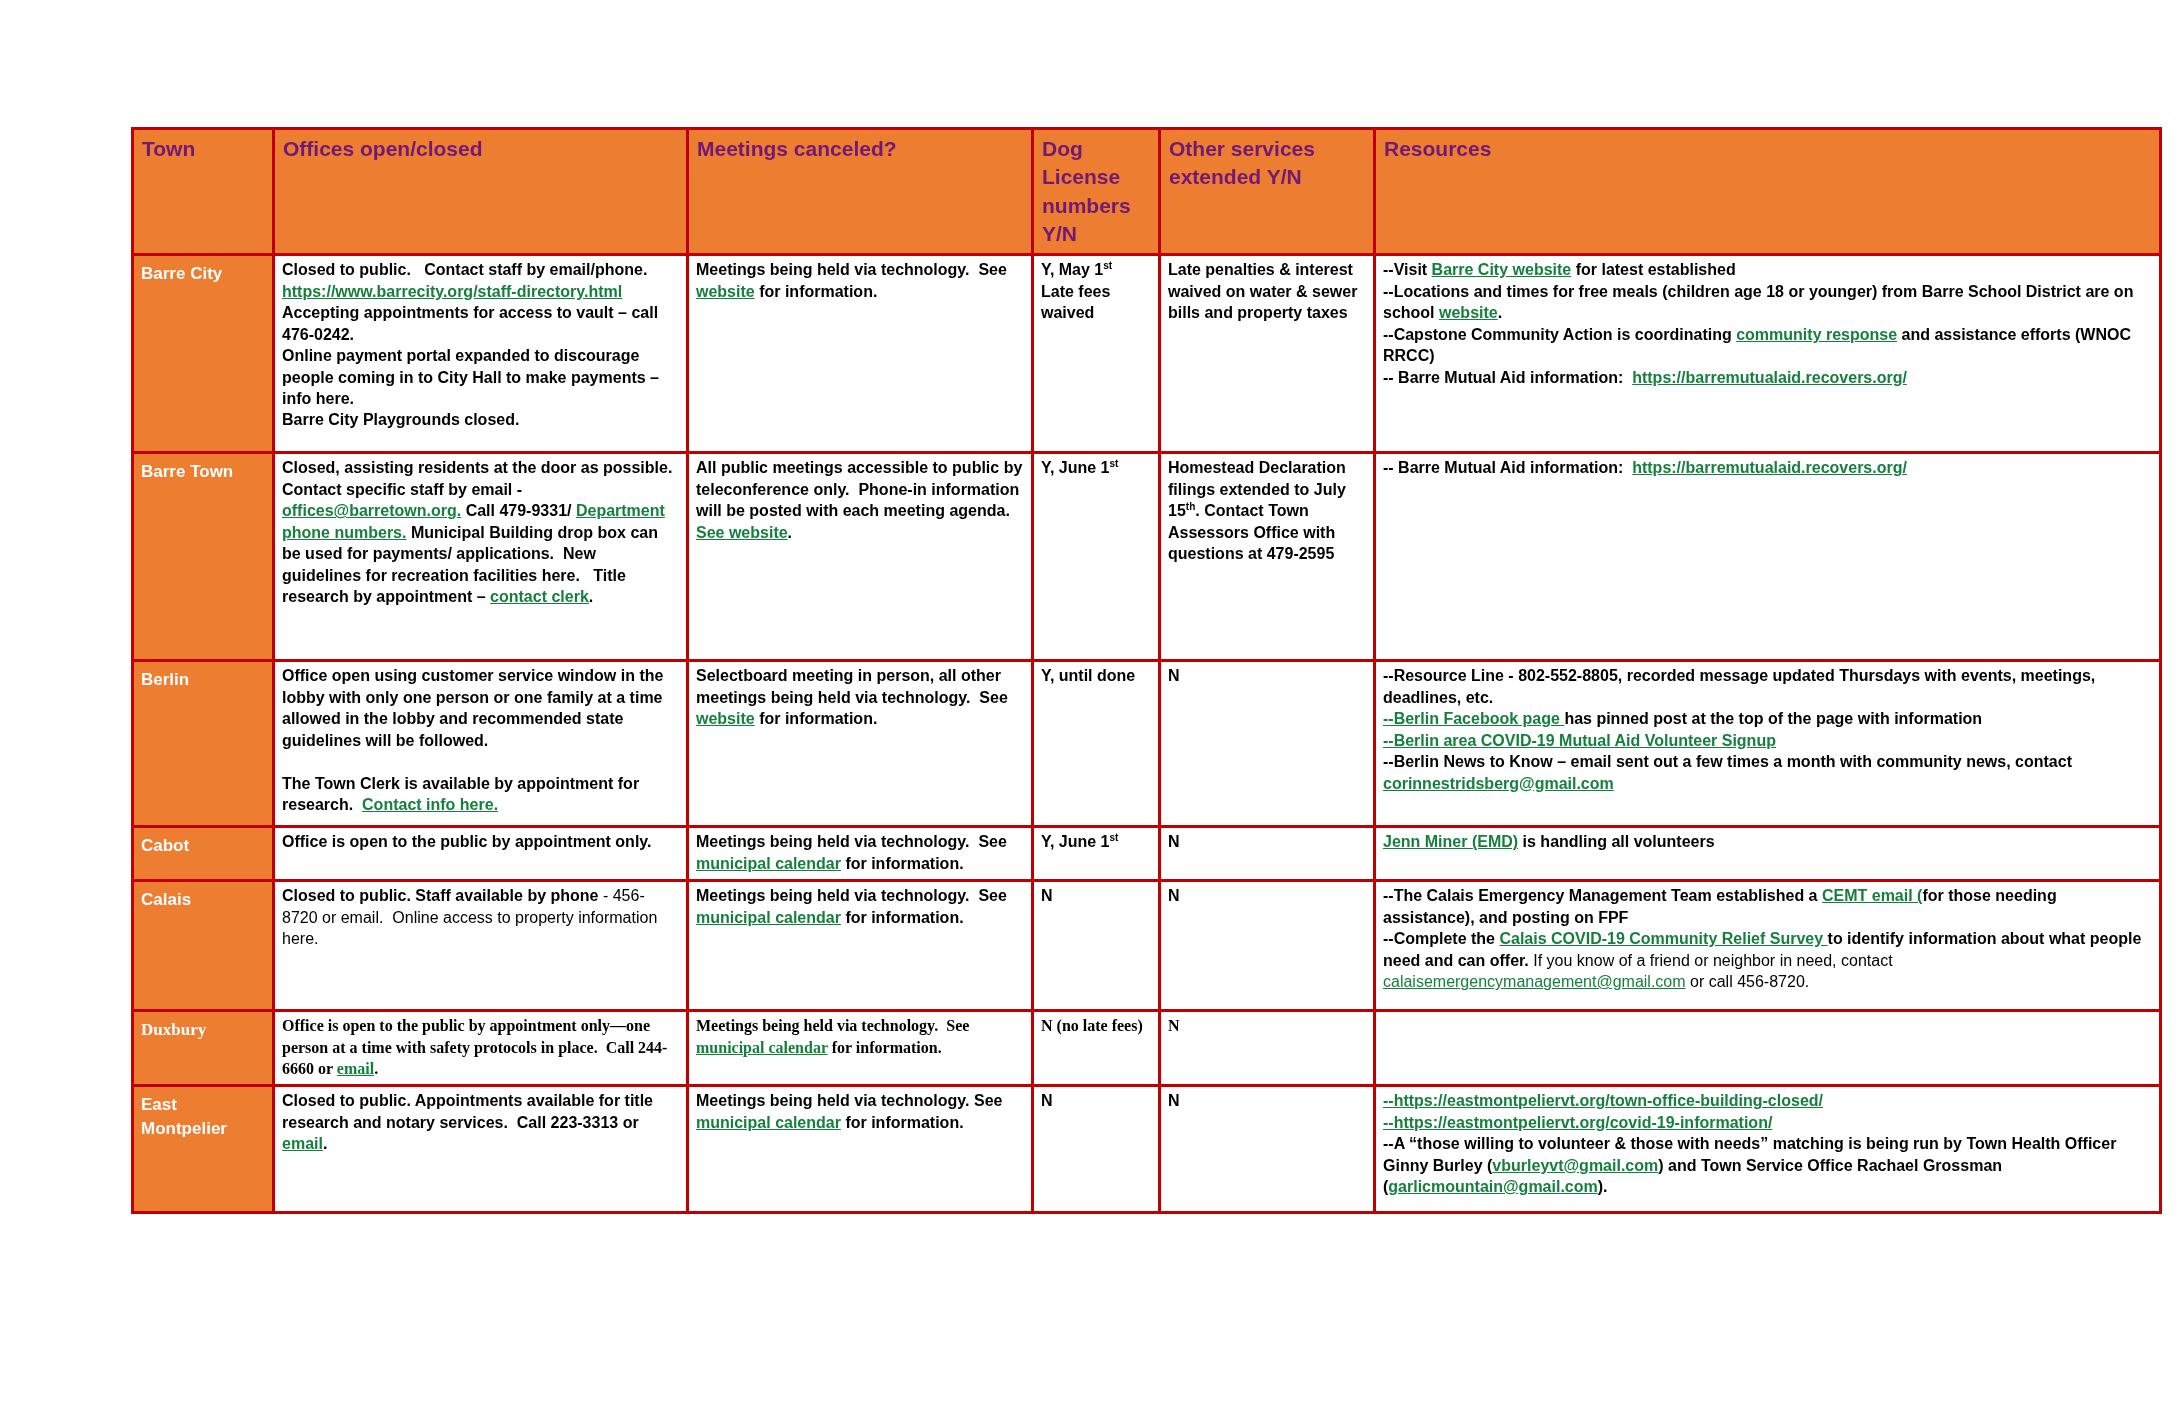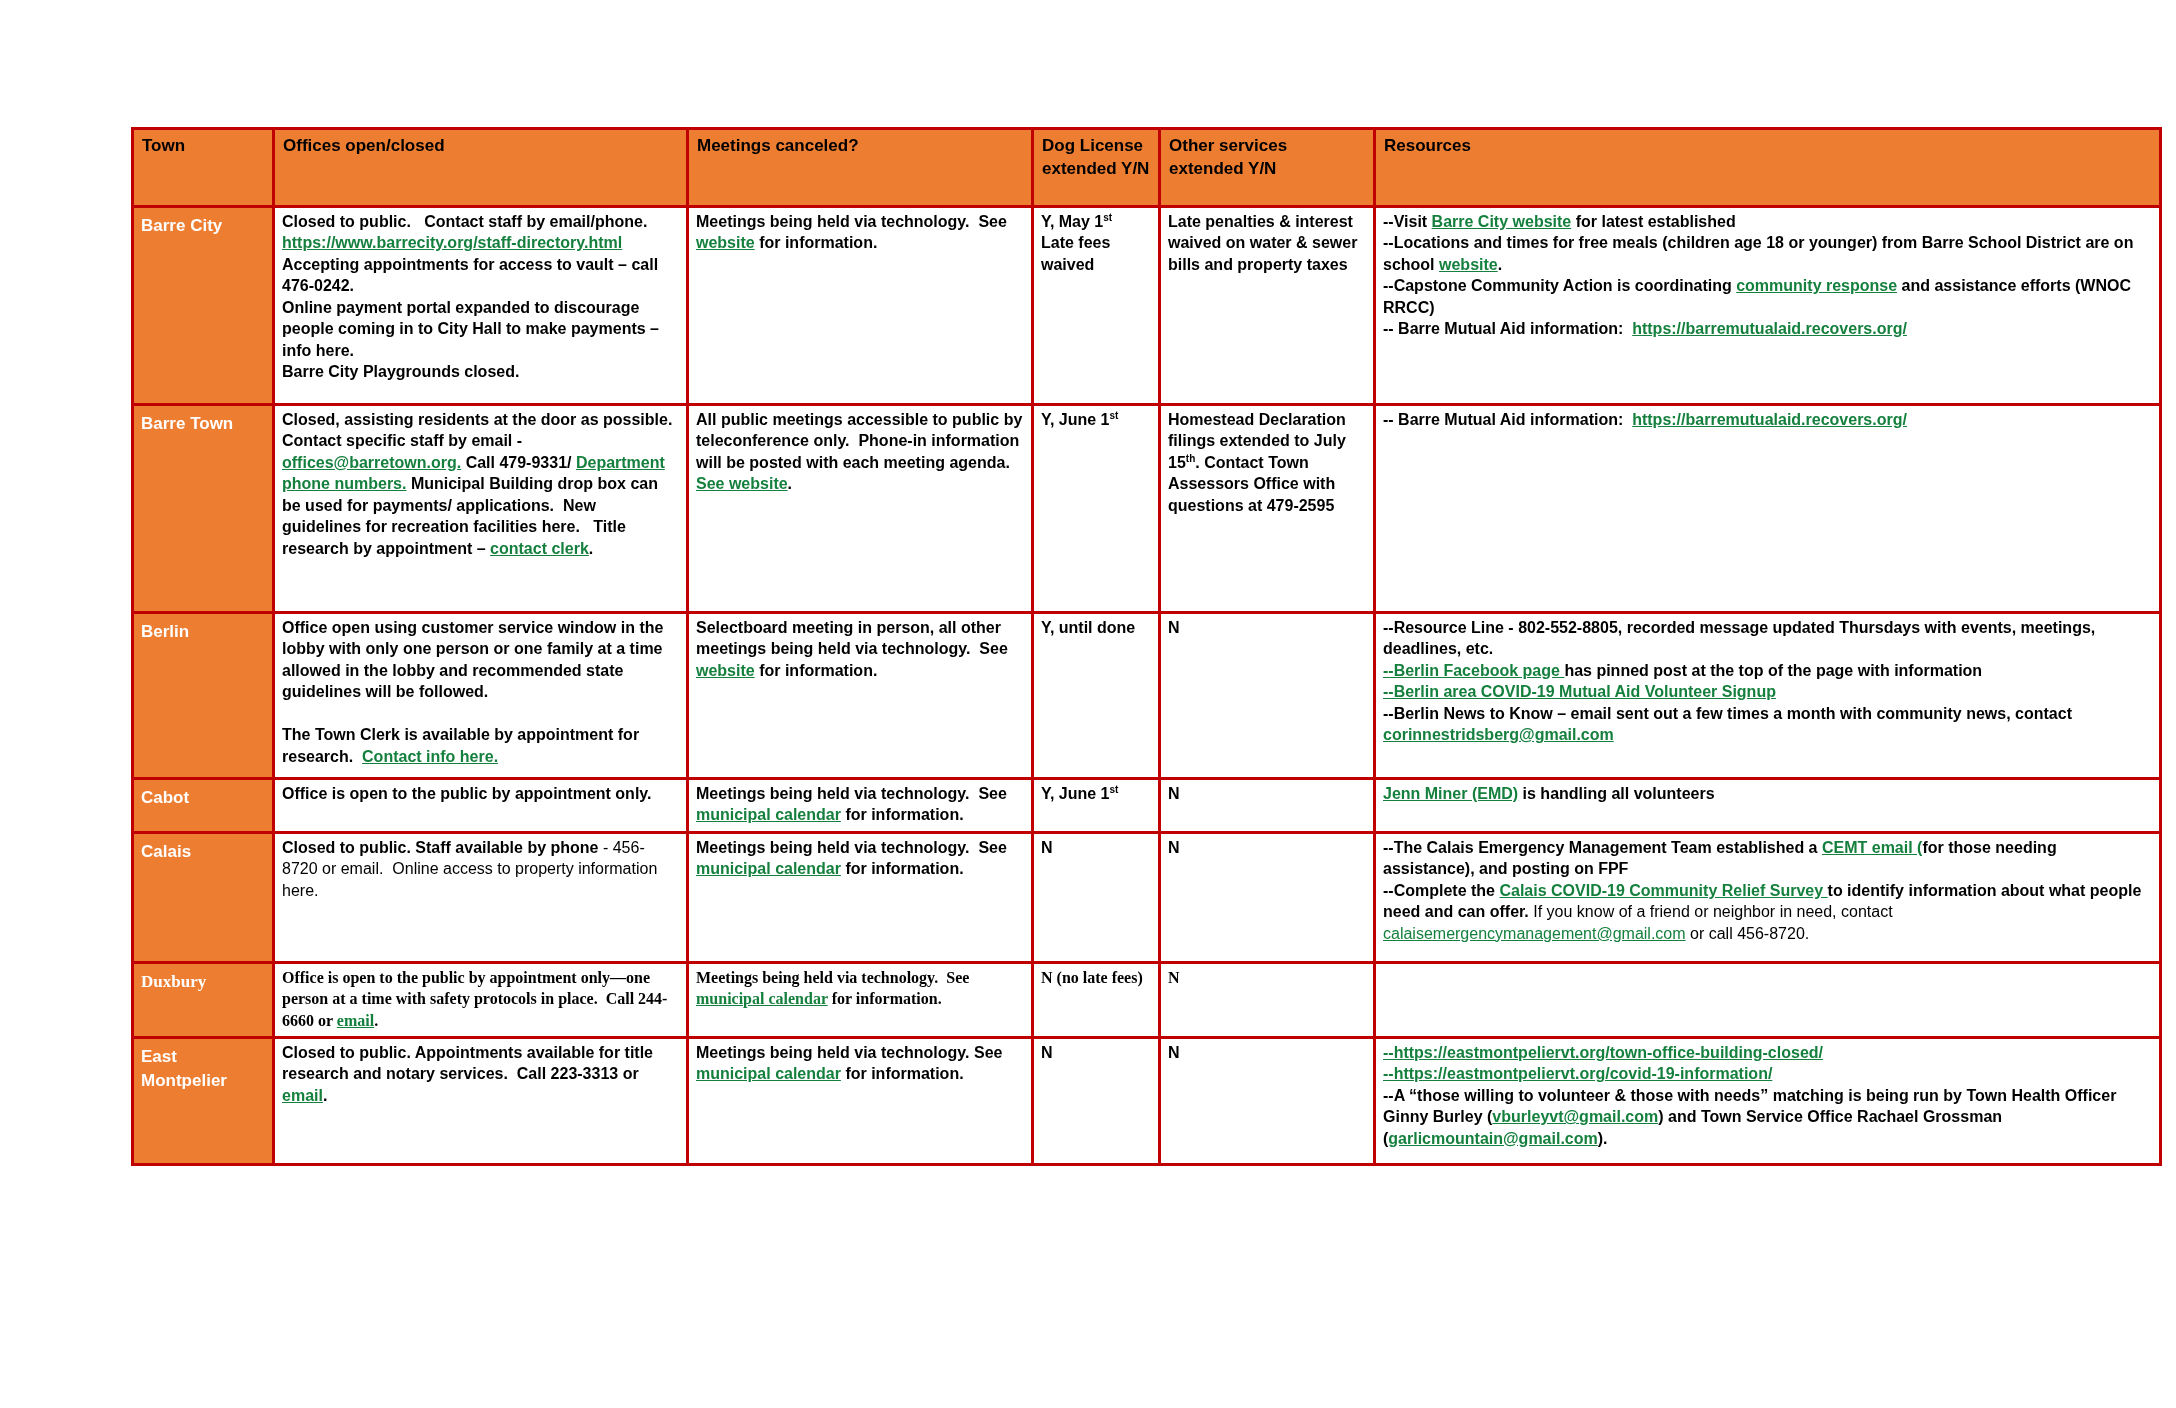--- a/index.html
+++ b/index.html
@@ -24,22 +24,22 @@
   col.c3 { width: 127px; }
   col.c4 { width: 215px; }
   col.c5 { width: 786px; }
   th, td {
     border: 3px solid #C00000;
     vertical-align: top;
     text-align: left;
   }
   thead th {
     background: #ED7D31;
-    color: #000000;
-    font-size: 17px;
+    color: #701a75;
+    font-size: 21px;
     font-weight: 700;
     padding: 5px 8px;
     height: 78px;
     line-height: 1.35;
   }
   td {
     padding: 3px 7px;
     font-size: 16px;
     line-height: 1.34;
     color: #000;
@@ -68,21 +68,21 @@
       <col class="c2">
       <col class="c3">
       <col class="c4">
       <col class="c5">
   </colgroup>
   <thead>
     <tr>
       <th>Town</th>
       <th>Offices open/closed</th>
       <th>Meetings canceled?</th>
-      <th>Dog License extended Y/N</th>
+      <th>Dog License numbers Y/N</th>
       <th>Other services extended Y/N</th>
       <th>Resources</th>
     </tr>
   </thead>
   <tbody>
       <tr style="height: 198px;">
         <td class="town">Barre City</td>
         <td>
           <div class="p"><span>Closed to public.&nbsp;&nbsp; Contact staff by email/phone.</span></div>
           <div class="p"><span class="link">https://www.barrecity.org/staff-directory.html</span></div>

